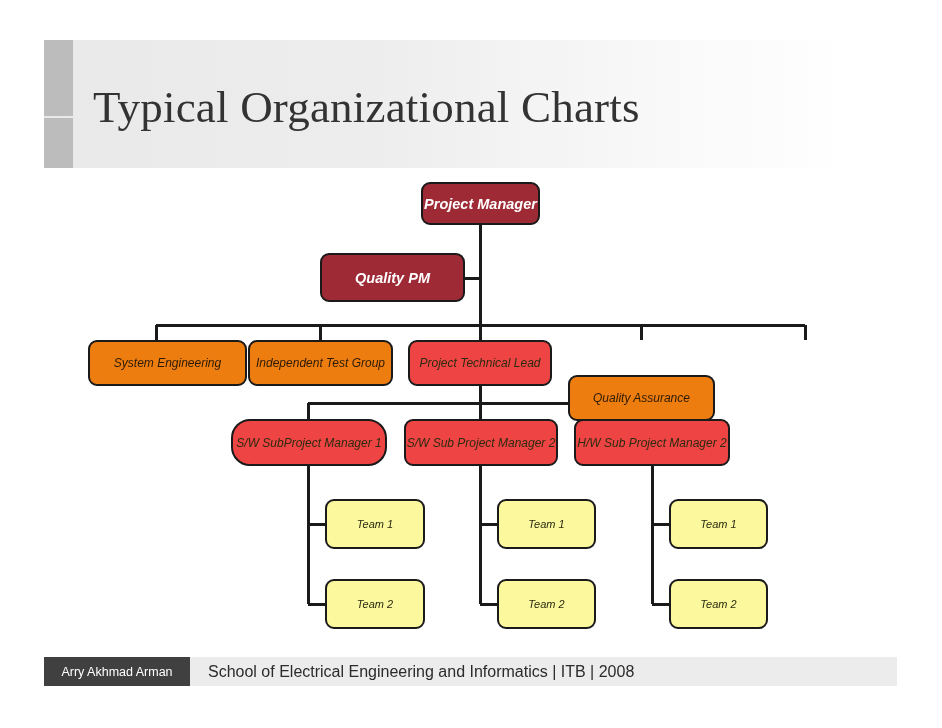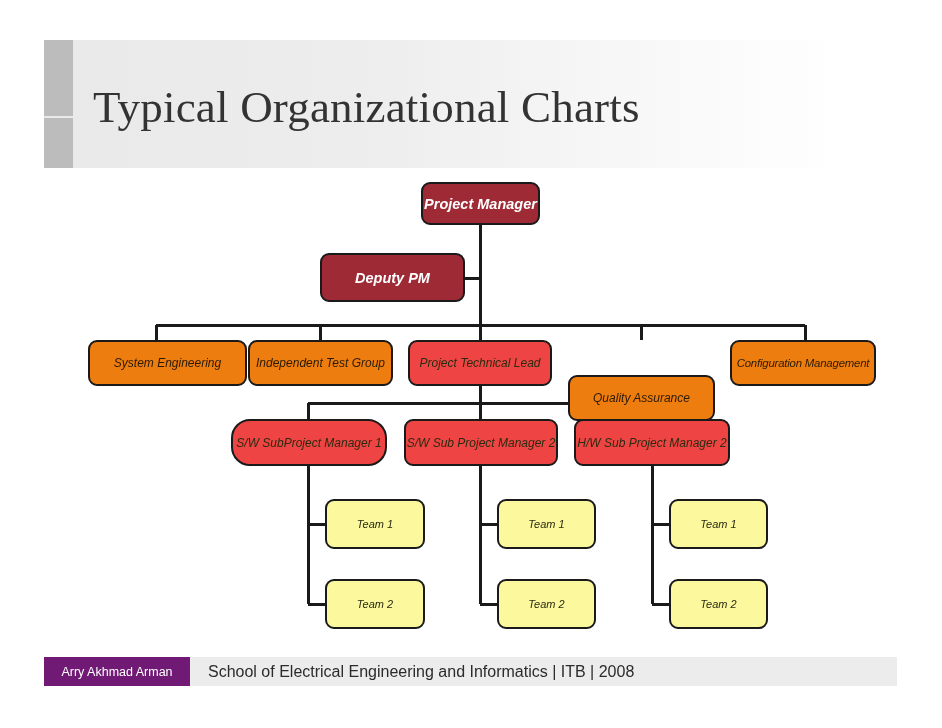--- a/index.html
+++ b/index.html
@@ -109,21 +109,21 @@
     letter-spacing: -0.2px;
   }
 
   
   #footer-author {
     position: absolute;
     left: 44px;
     top: 657px;
     width: 146px;
     height: 29px;
-    background: #701a75;
+    background: #404040;
     color: #ffffff;
     font-size: 12.5px;
     display: flex;
     align-items: center;
     justify-content: center;
   }
   #footer-info {
     position: absolute;
     left: 190px;
     top: 657px;
@@ -179,38 +179,35 @@
       <line x1="652" y1="524" x2="669" y2="524"></line>
       <line x1="652" y1="604" x2="669" y2="604"></line>
     </g>
   </svg>
 
   <div class="node exec" style="left:421px; top:182px; width:119px; height:43px;">
     <span>Project Manager</span>
   </div>
 
   <div class="node exec" style="left:320px; top:253px; width:145px; height:49px;">
-    <span>Deputy PM</span>
+    <span>Quality PM</span>
   </div>
 
   <div class="node orange" style="left:88px; top:340px; width:159px; height:46px;">
     <span>System Engineering</span>
   </div>
   <div class="node orange" style="left:248px; top:340px; width:145px; height:46px;">
     <span>Independent Test Group</span>
   </div>
   <div class="node yellow" style="left:408px; top:340px; width:144px; height:46px;">
     <span>Project Technical Lead</span>
   </div>
   <div class="node orange" style="left:568px; top:340px; width:147px; height:46px;margin-top:35px;">
     <span>Quality Assurance</span>
   </div>
-  <div class="node orange tight" style="left:730px; top:340px; width:146px; height:46px;">
-    <span>Configuration Management</span>
-  </div>
 
   <div class="node yellow" style="left:231px; top:419px; width:156px; height:47px;border-radius:19px;">
     <span>S/W SubProject Manager 1</span>
   </div>
   <div class="node yellow" style="left:404px; top:419px; width:154px; height:47px;">
     <span>S/W Sub Project Manager 2</span>
   </div>
   <div class="node yellow" style="left:574px; top:419px; width:156px; height:47px;">
     <span>H/W Sub Project Manager 2</span>
   </div>

